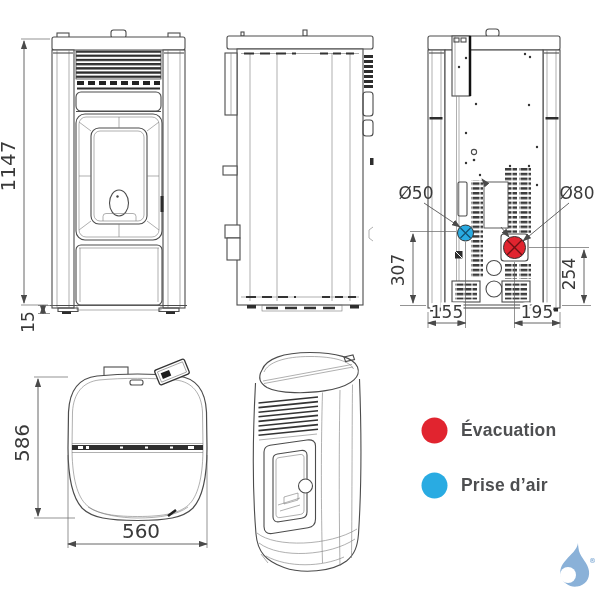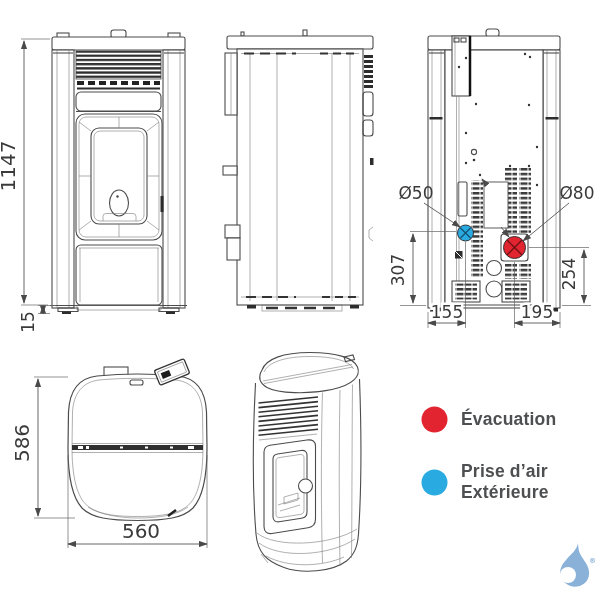--- a/index.html
+++ b/index.html
@@ -8,21 +8,21 @@
   svg{display:block;}
   .ln{fill:none;stroke:#4c4c4c;stroke-width:1.1;}
   .lnf{fill:#fff;stroke:#4c4c4c;stroke-width:1.1;}
   .lnt{fill:none;stroke:#7a7a7a;stroke-width:0.6;}
   .dk{fill:#2d2d2d;stroke:none;}
   .dim{fill:none;stroke:#555;stroke-width:0.9;}
   .ext{fill:none;stroke:#666;stroke-width:0.7;}
   .dtx{font-family:"DejaVu Sans","Liberation Sans",sans-serif;font-size:17px;fill:#3a3a3a;}
   .dtx-lg{font-size:20px;}
   .halo{paint-order:stroke;stroke:#fff;stroke-width:5px;}
-  .legend-item{position:absolute;display:flex;align-items:center;gap:13px;}
+  .legend-item{position:absolute;display:flex;align-items:center;gap:13px;margin-top:11px;}
   .legend-text{font-family:"Liberation Sans","DejaVu Sans",sans-serif;font-size:17.5px;
                font-weight:700;color:#4e4f51;line-height:21px;letter-spacing:0.2px;}
   #logo{position:absolute;left:551px;top:541px;}
   #reg{font-size:7px;font-weight:bold;}
 </style>
 </head>
 <body>
 
 <div id="canvas">
 
@@ -317,21 +317,20 @@
   <div class="legend-text">
     <div>Évacuation</div>
   </div>
 </div>
 <div class="legend-item" style="left:421px;top:461px;">
   <svg width="27" height="27">
     <circle cx="13.5" cy="13.5" r="13" fill="#29abe2"></circle>
   </svg>
   <div class="legend-text">
     <div>Prise d’air</div>
-    <div>Extérieure</div>
   </div>
 </div>
 
 <svg id="logo" width="46" height="50" viewBox="0 0 46 50">
   <path d="M 27,2 C 26,9 20,13 15,19 C 10,24 8,30 10,36 C 12,42 19,46.5 26,45.5
            C 34,44.5 39,38 38,30 C 37,22 30,17 28,10 C 27.5,7 27,4 27,2 Z" fill="#8ab1d8"></path>
   <circle cx="17" cy="34" r="8" fill="#fff"></circle>
   <text id="reg" x="38" y="22" fill="#8ab1d8">®</text>
 </svg>
 

